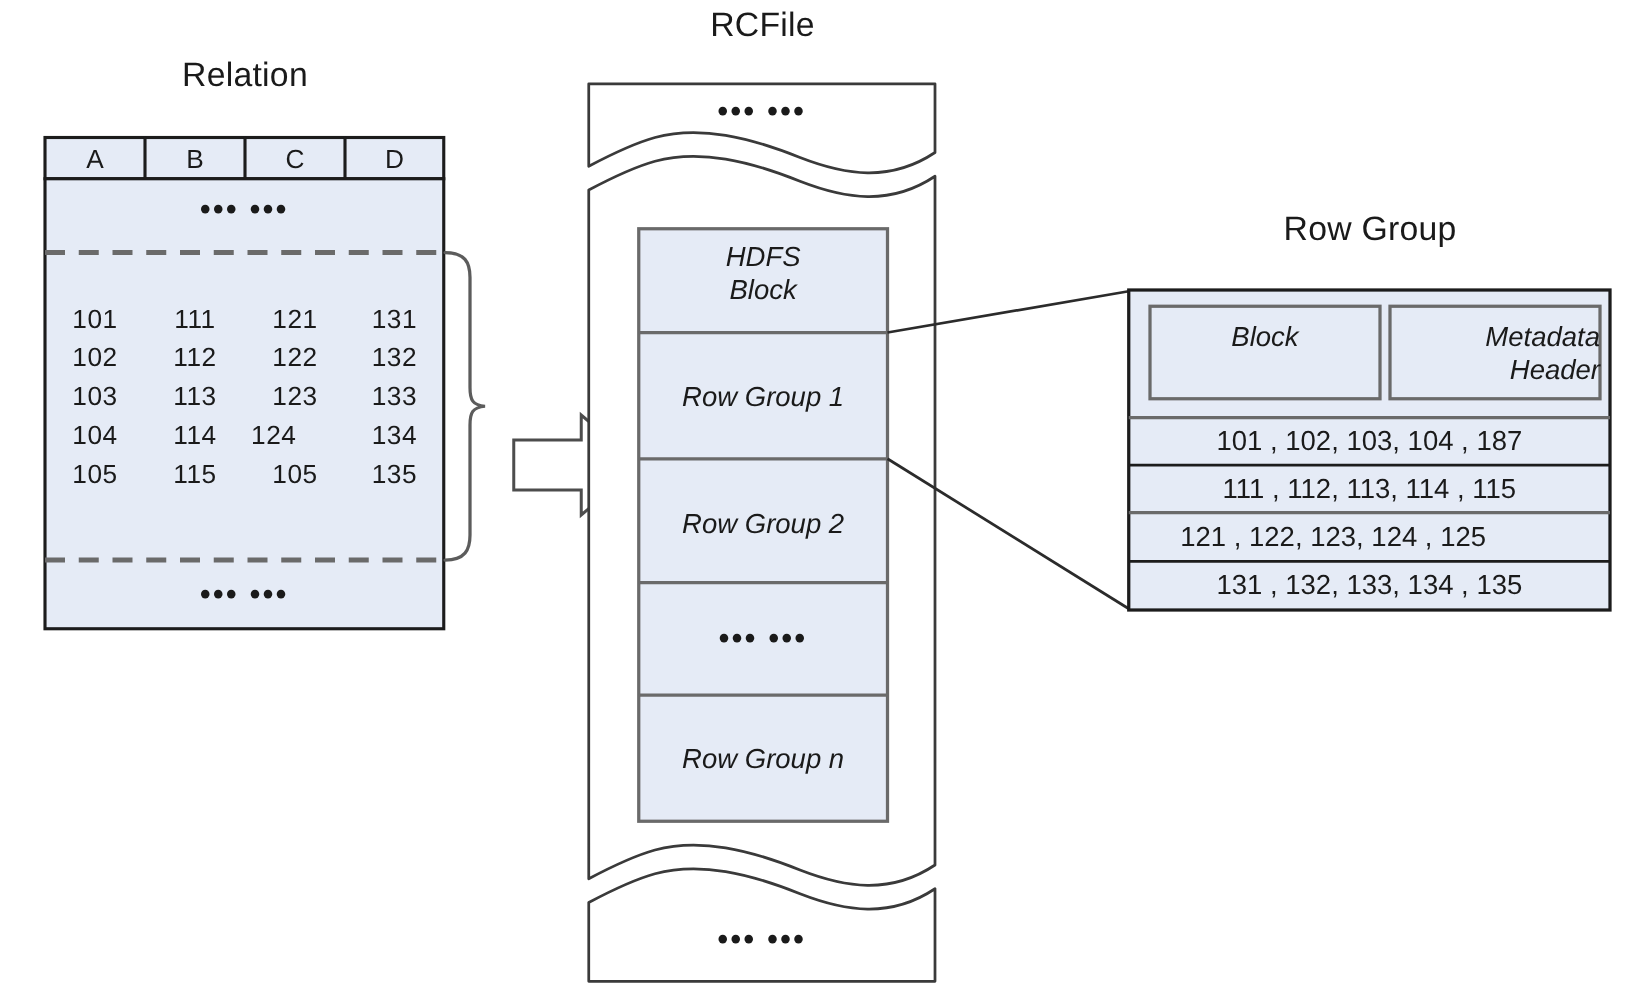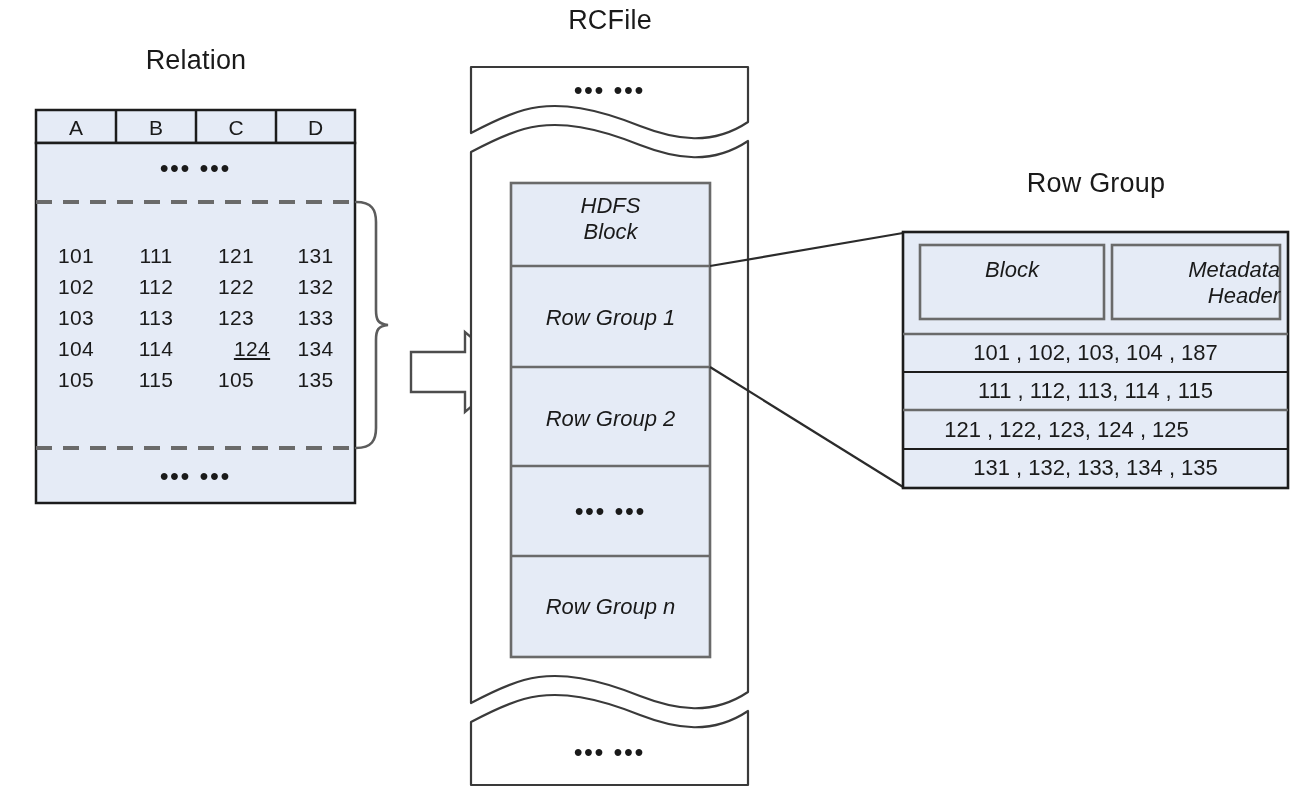--- a/index.html
+++ b/index.html
@@ -195,21 +195,21 @@
   <div class="num" style="left:196px; top:275px; width:80px;">122</div>
   <div class="num" style="left:276px; top:275px; width:79px;">132</div>
 
   <div class="num" style="left:36px;  top:306px; width:80px;">103</div>
   <div class="num" style="left:116px; top:306px; width:80px;">113</div>
   <div class="num" style="left:196px; top:306px; width:80px;">123</div>
   <div class="num" style="left:276px; top:306px; width:79px;">133</div>
 
   <div class="num" style="left:36px;  top:337px; width:80px;">104</div>
   <div class="num" style="left:116px; top:337px; width:80px;">114</div>
-  <div class="num" style="left:212px; top:337px; width:80px;text-decoration:underline;">124</div>
+  <div class="num" style="left:179px; top:337px; width:80px;">124</div>
   <div class="num" style="left:276px; top:337px; width:79px;">134</div>
 
   <div class="num" style="left:36px;  top:368px; width:80px;">105</div>
   <div class="num" style="left:116px; top:368px; width:80px;">115</div>
   <div class="num" style="left:196px; top:368px; width:80px;">105</div>
   <div class="num" style="left:276px; top:368px; width:79px;">135</div>
 
   <div class="ellipsis" style="left:36px; top:462px; width:319px;">•••  •••</div>
 
   <div class="ellipsis" style="left:471px; top:76px; width:277px;">•••  •••</div>

